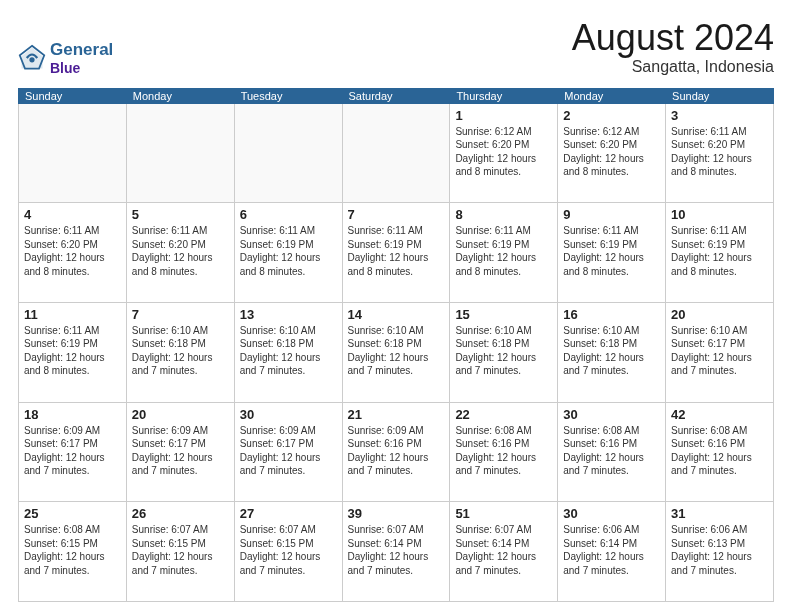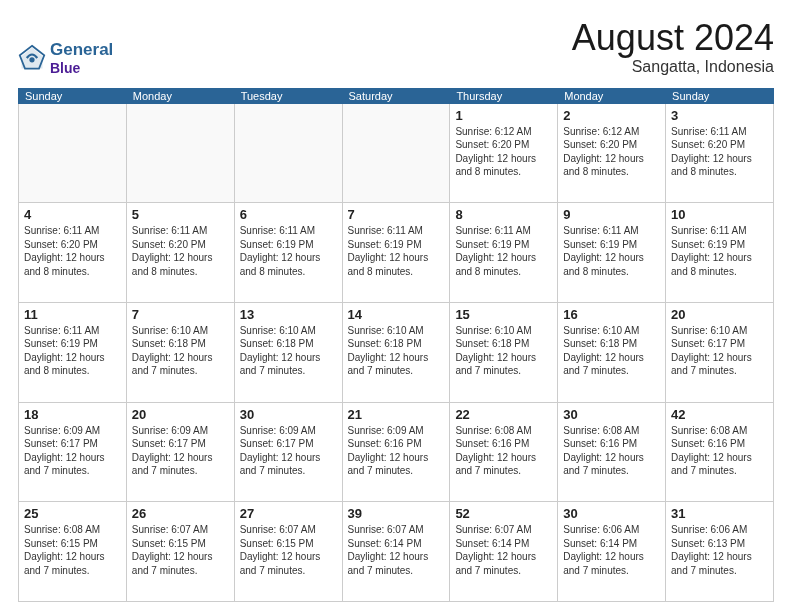--- a/index.html
+++ b/index.html
@@ -243,21 +243,21 @@
           </td>
           <td>
             <span class="day-num">27</span>
             <div class="cell-text">Sunrise: 6:07 AM<br>Sunset: 6:15 PM<br>Daylight: 12 hours and 7 minutes.</div>
           </td>
           <td>
             <span class="day-num">39</span>
             <div class="cell-text">Sunrise: 6:07 AM<br>Sunset: 6:14 PM<br>Daylight: 12 hours and 7 minutes.</div>
           </td>
           <td>
-            <span class="day-num">52</span>
+            <span class="day-num">51</span>
             <div class="cell-text">Sunrise: 6:07 AM<br>Sunset: 6:14 PM<br>Daylight: 12 hours and 7 minutes.</div>
           </td>
           <td>
             <span class="day-num">30</span>
             <div class="cell-text">Sunrise: 6:06 AM<br>Sunset: 6:14 PM<br>Daylight: 12 hours and 7 minutes.</div>
           </td>
           <td>
             <span class="day-num">31</span>
             <div class="cell-text">Sunrise: 6:06 AM<br>Sunset: 6:13 PM<br>Daylight: 12 hours and 7 minutes.</div>
           </td>

